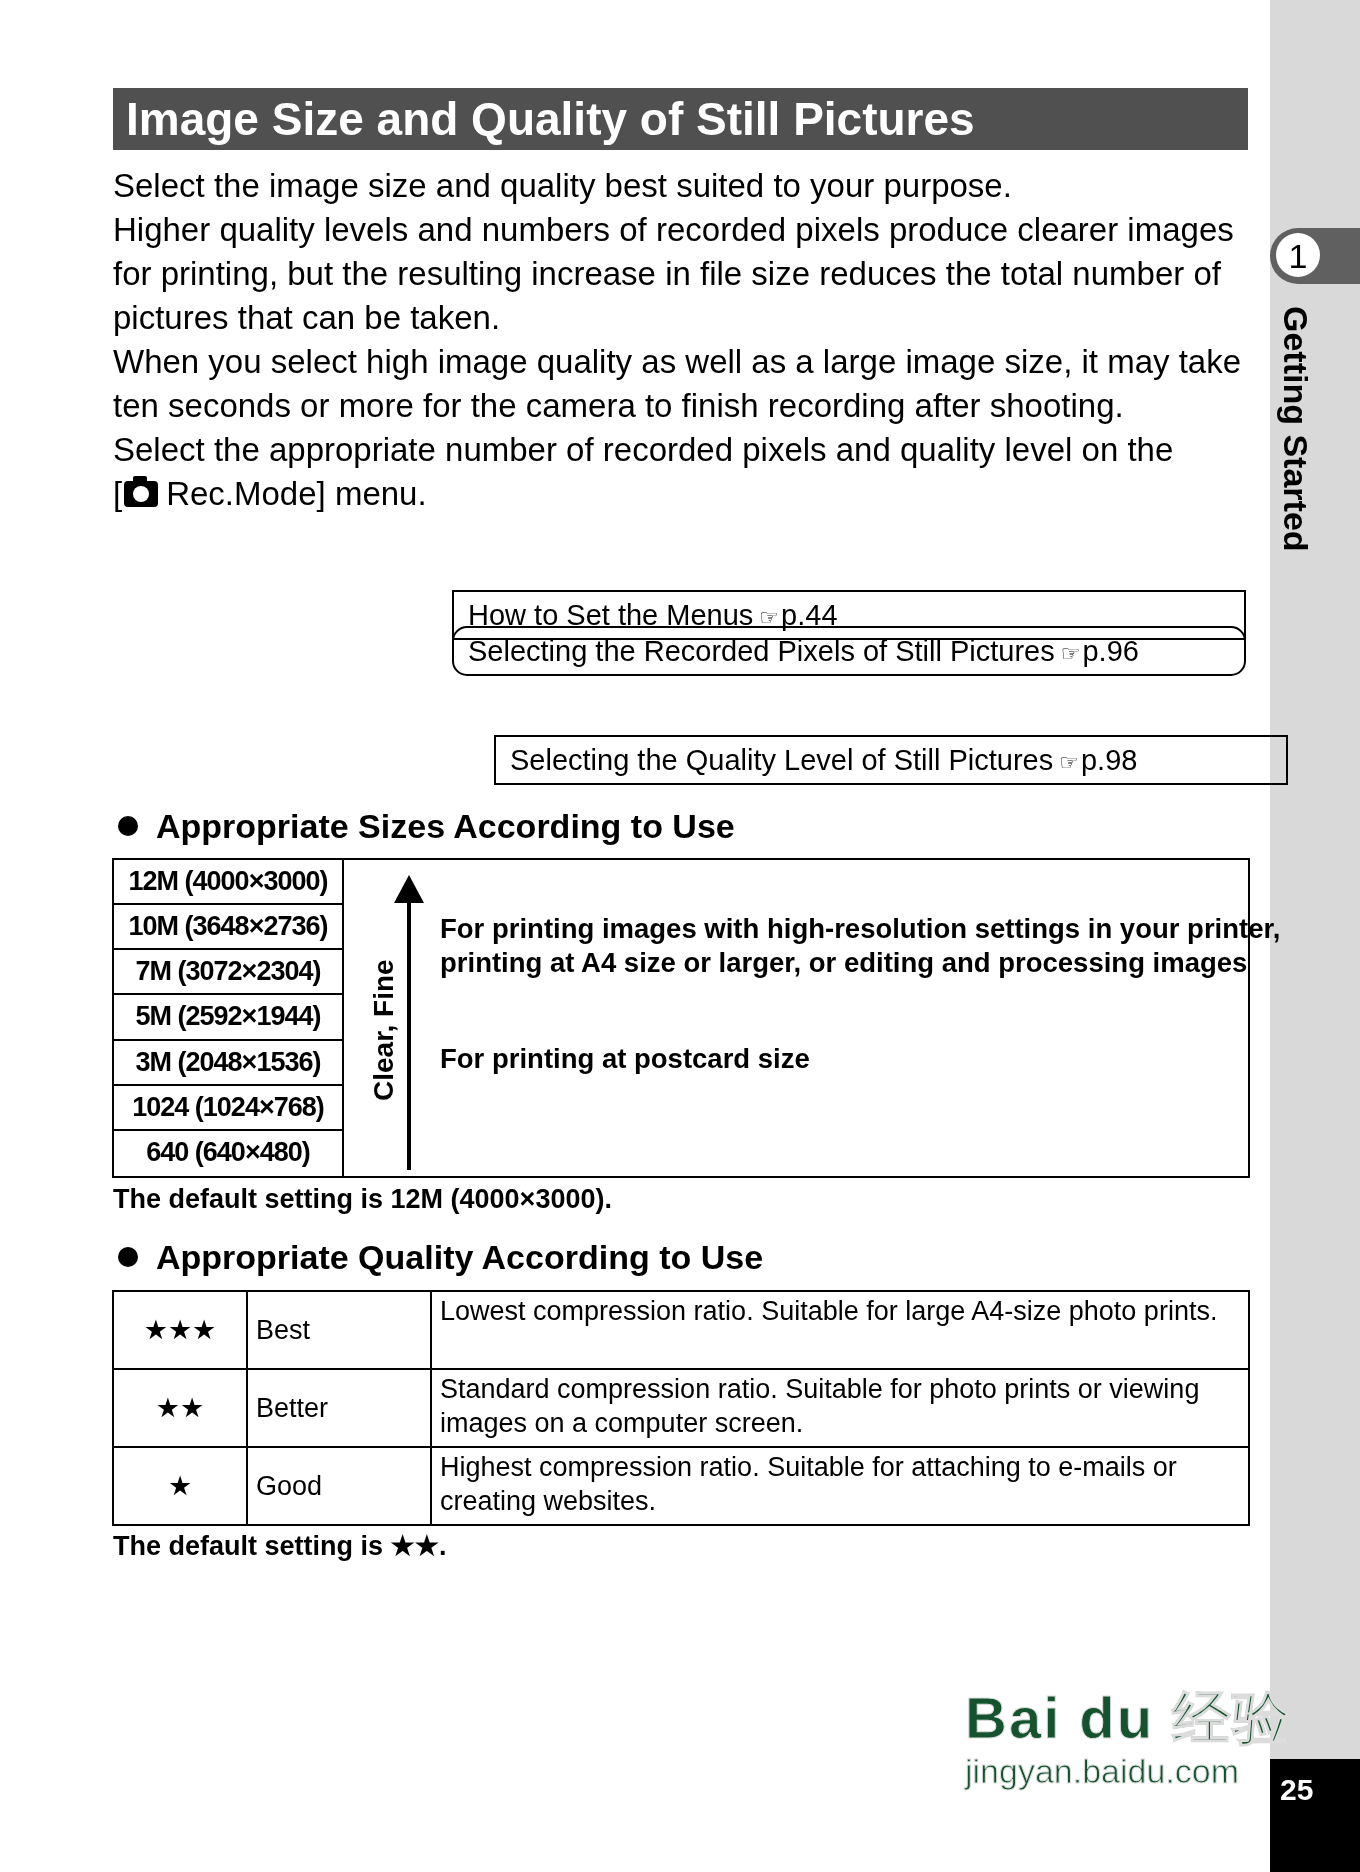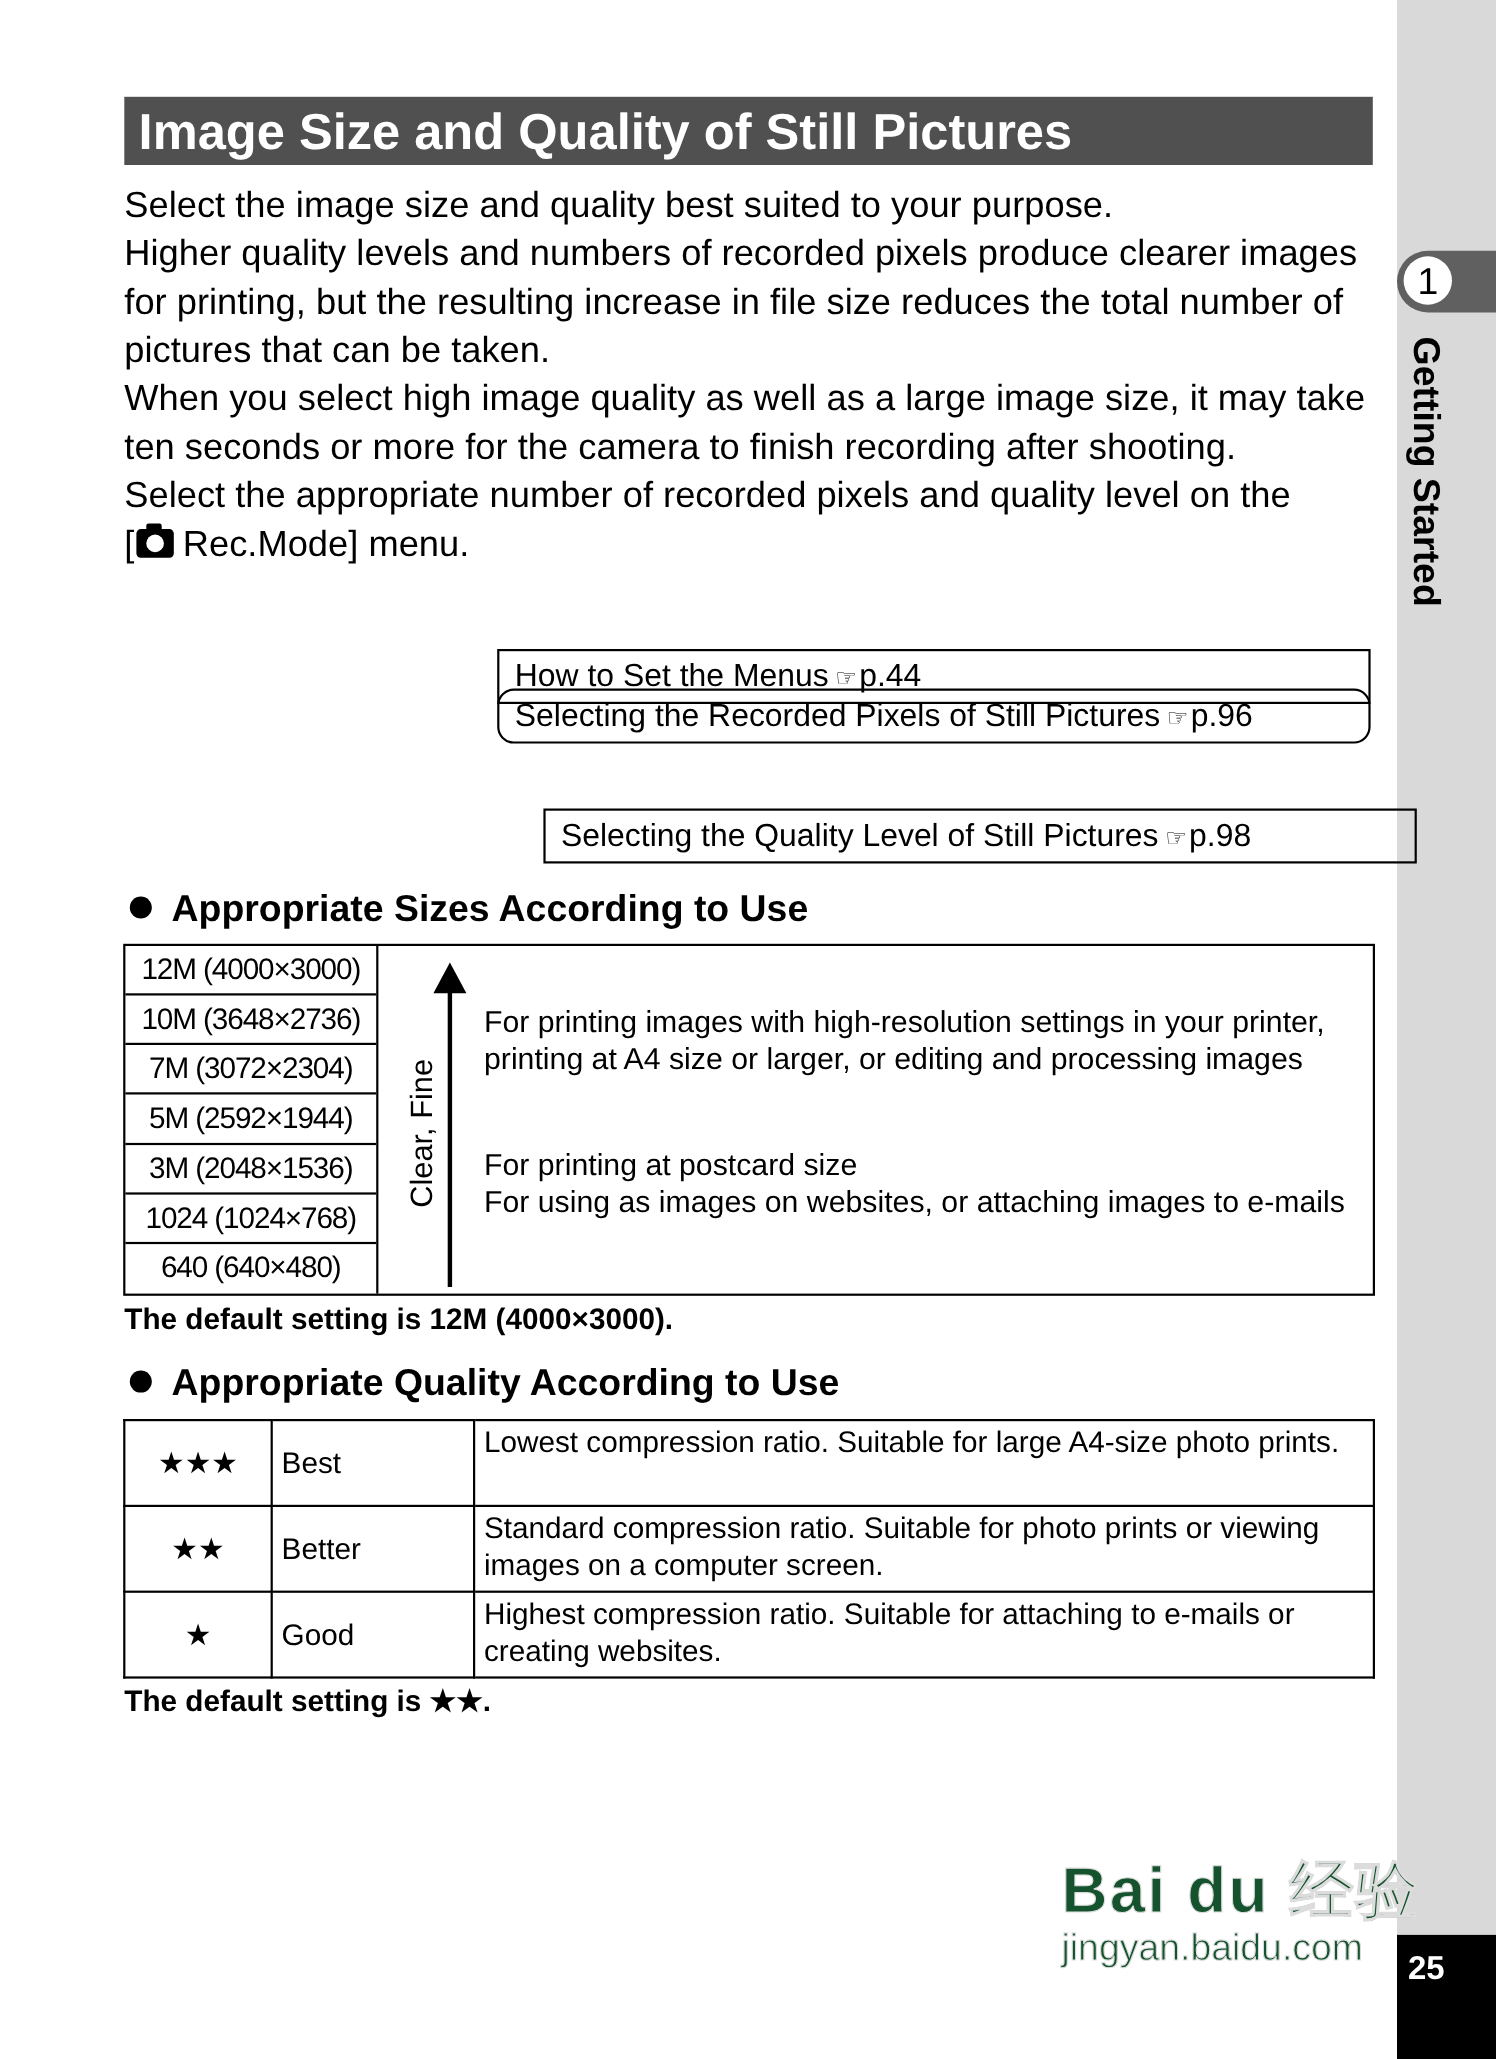--- a/index.html
+++ b/index.html
@@ -25,21 +25,21 @@
   .cam-icon::before { content:""; position:absolute; left:9px; top:-5px; width:14px; height:6px; background:#000; border-radius:2px 2px 0 0; }
   .cam-icon::after { content:""; position:absolute; left:9px; top:5px; width:16px; height:16px; background:#fff; border-radius:50%; }
 
   .ref-box { position:absolute; left:452px; width:794px; height:50px; border:2px solid #000; box-sizing:border-box;
          font-size:29px; line-height:46px; padding-left:14px; }
   .hand { font-size:22px; margin:0 2px 0 6px; }
 
   .section-head { position:absolute; left:118px; font-size:34px; font-weight:bold; line-height:40px; }
   .bullet { display:inline-block; width:20px; height:20px; background:#000; border-radius:50%; margin-right:18px; vertical-align:2px; }
 
-  .size-table { position:absolute; left:112px; top:858px; width:1138px; height:320px; border:2px solid #000; box-sizing:border-box; }
+  .size-table { position:absolute; left:112px; top:858px; width:1138px; height:320px; border:2px solid #000; box-sizing:border-box;font-weight:bold; }
   .size-col { position:absolute; left:0; top:0; width:228px; height:316px; border-right:2px solid #000; }
   .size-row { height:45.14px; border-bottom:2px solid #000; box-sizing:border-box; font-size:27px; line-height:43px; text-align:center; letter-spacing:-1px; }
   .size-row:last-child { border-bottom:none; }
   .clear-label { position:absolute; left:240px; top:70px; width:60px; height:200px; writing-mode:vertical-rl; transform:rotate(180deg);
          font-size:28px; line-height:60px; text-align:center; }
   .arrow-shaft { position:absolute; left:293px; top:42px; width:4px; height:268px; background:#000; }
   .arrow-head { position:absolute; left:280px; top:15px; width:0; height:0; border-left:15px solid transparent; border-right:15px solid transparent; border-bottom:28px solid #000; }
   .use-text { position:absolute; left:326px; font-size:27.5px; line-height:34px; white-space:nowrap; }
 
   .default-note { position:absolute; left:113px; font-size:27px; font-weight:bold; }
@@ -98,21 +98,20 @@
     <div class="size-row">3M (2048×1536)</div>
     <div class="size-row">1024 (1024×768)</div>
     <div class="size-row">640 (640×480)</div>
   </div>
   <div class="clear-label">Clear, Fine</div>
   <div class="arrow-head"></div>
   <div class="arrow-shaft"></div>
   <div class="use-text" style="top:52px;">For printing images with high-resolution settings in your printer,</div>
   <div class="use-text" style="top:86px;">printing at A4 size or larger, or editing and processing images</div>
   <div class="use-text" style="top:182px;">For printing at postcard size</div>
-  <div class="use-text" style="top:216px;">For using as images on websites, or attaching images to e-mails</div>
 </div>
 
 <div class="default-note" style="top:1184px;">The default setting is 12M (4000×3000).</div>
 
 <div class="section-head" style="top:1237px;">
   <span class="bullet"></span><span>Appropriate Quality According to Use</span>
 </div>
 
 <table class="q-table">
   <tbody>

